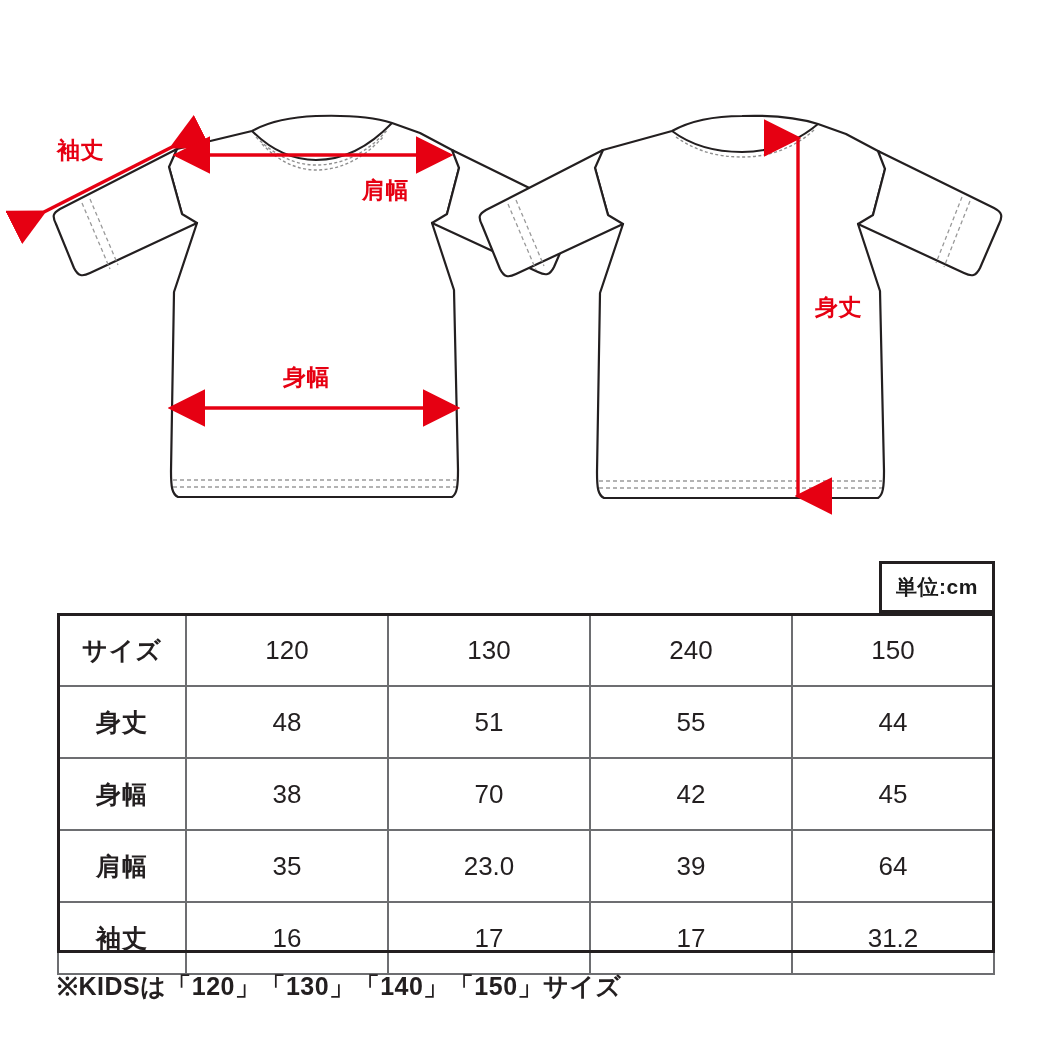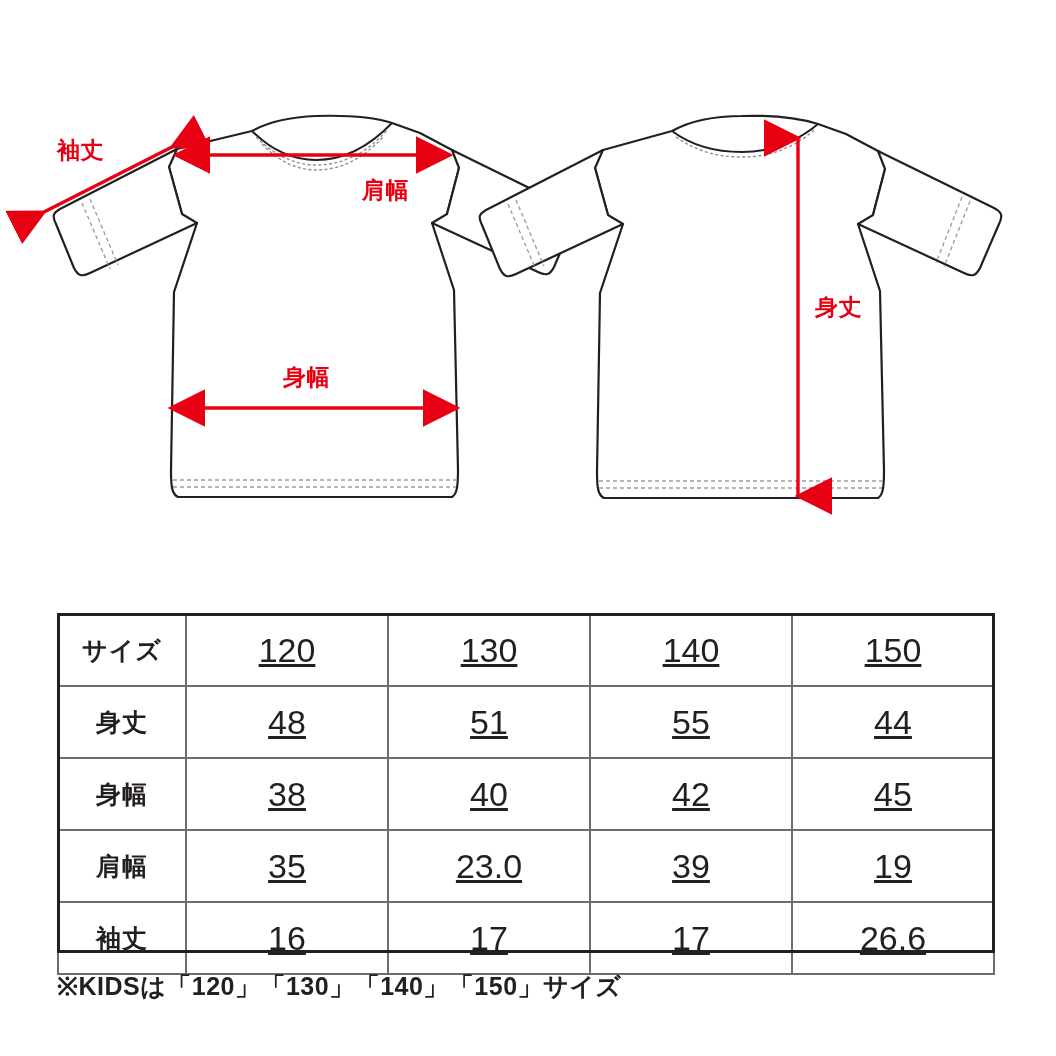--- a/index.html
+++ b/index.html
@@ -87,22 +87,21 @@
   }
   .size-table .row-head {
     width: 124px;
     font-size: 25px;
     font-weight: bold;
     letter-spacing: 1px;
   }
   .size-table td.value,
   .size-table th.value {
     font-weight: normal;
-    font-size: 34px;
-    text-decoration: underline;
+    font-size: 26px;
   }
   .size-table thead th {
     font-weight: bold;
   }
   
   .table-wrap {
     position: absolute;
     left: 57px;
     top: 613px;
     width: 938px;
@@ -266,59 +265,62 @@
         <line x1="798" y1="138" x2="798" y2="496" marker-start="url(#arrU)" marker-end="url(#arrD)"></line>
       </g>
     </svg>
 
     <div class="dim-label" id="lbl-sode">袖丈</div>
     <div class="dim-label" id="lbl-kata">肩幅</div>
     <div class="dim-label" id="lbl-mihaba">身幅</div>
     <div class="dim-label" id="lbl-mitake">身丈</div>
   </div>
 
+  <div class="unit-box">
+    <span>単位:cm</span>
+  </div>
 
   <table class="size-table">
     <thead>
       <tr>
         <th class="row-head">サイズ</th>
         <th class="value">120</th>
         <th class="value">130</th>
-        <th class="value">140</th>
+        <th class="value">240</th>
         <th class="value">150</th>
       </tr>
     </thead>
     <tbody>
       <tr>
         <td class="row-head">身丈</td>
         <td class="value">48</td>
         <td class="value">51</td>
         <td class="value">55</td>
         <td class="value">44</td>
       </tr>
       <tr>
         <td class="row-head">身幅</td>
         <td class="value">38</td>
-        <td class="value">40</td>
+        <td class="value">70</td>
         <td class="value">42</td>
         <td class="value">45</td>
       </tr>
       <tr>
         <td class="row-head">肩幅</td>
         <td class="value">35</td>
         <td class="value">23.0</td>
         <td class="value">39</td>
-        <td class="value">19</td>
+        <td class="value">64</td>
       </tr>
       <tr>
         <td class="row-head">袖丈</td>
         <td class="value">16</td>
         <td class="value">17</td>
         <td class="value">17</td>
-        <td class="value">26.6</td>
+        <td class="value">31.2</td>
       </tr>
     </tbody>
   </table>
   <div class="table-wrap"></div>
 
   <div class="footnote">※KIDSは「120」「130」「140」「150」サイズ</div>
 
 </div>
 
 </body></html>

